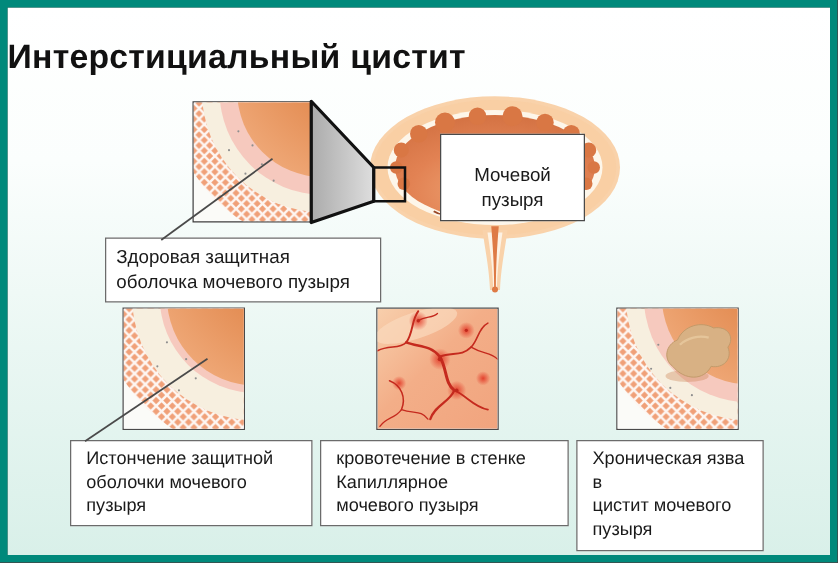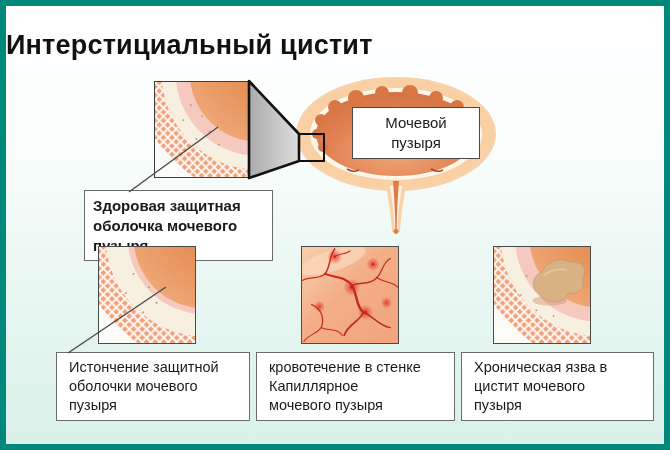--- a/index.html
+++ b/index.html
@@ -18,28 +18,28 @@
   .big-square{left:148px;top:75px;width:96px;height:97px;}
   .funnel{position:absolute;left:240px;top:72px;width:82px;height:112px;}
   .bladder{position:absolute;left:285px;top:68px;width:210px;height:165px;}
   .labelbox{
     position:absolute;background:#ffffff;border:1px solid #6b6b6b;
     color:#1a1a1a;font-size:14.5px;line-height:1.32;padding:5px 8px;
     box-sizing:border-box;
   }
   .labelbox span{display:block;}
   .bladder-label{
-    left:346px;top:101px;width:128px;min-height:47px;text-align:center;
-    font-size:15px;border:1px solid #4a4a4a;padding-top:5px;
-  }
-  .healthy-label{left:78px;top:184px;width:189px;min-height:47px;font-size:15px;font-weight:bold;}
+    left:346px;top:101px;width:116px;min-height:47px;text-align:center;
+    font-size:15px;border:1px solid #4a4a4a;padding-top:23px;
+  }
+  .healthy-label{left:78px;top:184px;width:221px;min-height:47px;font-size:15px;}
   .p-img{top:240px;width:98px;height:98px;border:1px solid #4a4a4a;}
   .p1i{left:92px;} .p2i{left:295px;} .p3i{left:487px;}
   .p-lbl{top:346px;min-height:64px;padding-left:12px;}
-  .p1l{left:50px;width:194px;} .p2l{left:250px;width:199px;} .p3l{left:455px;width:193px;}
+  .p1l{left:50px;width:194px;} .p2l{left:250px;width:199px;} .p3l{left:455px;width:150px;}
   .overlay{position:absolute;left:0;top:0;width:670px;height:450px;pointer-events:none;}
 </style>
 </head>
 <body>
 
 <div class="stage">
 
   <div class="title">Интерстициальный цистит</div>
 
   <div class="bladder">

